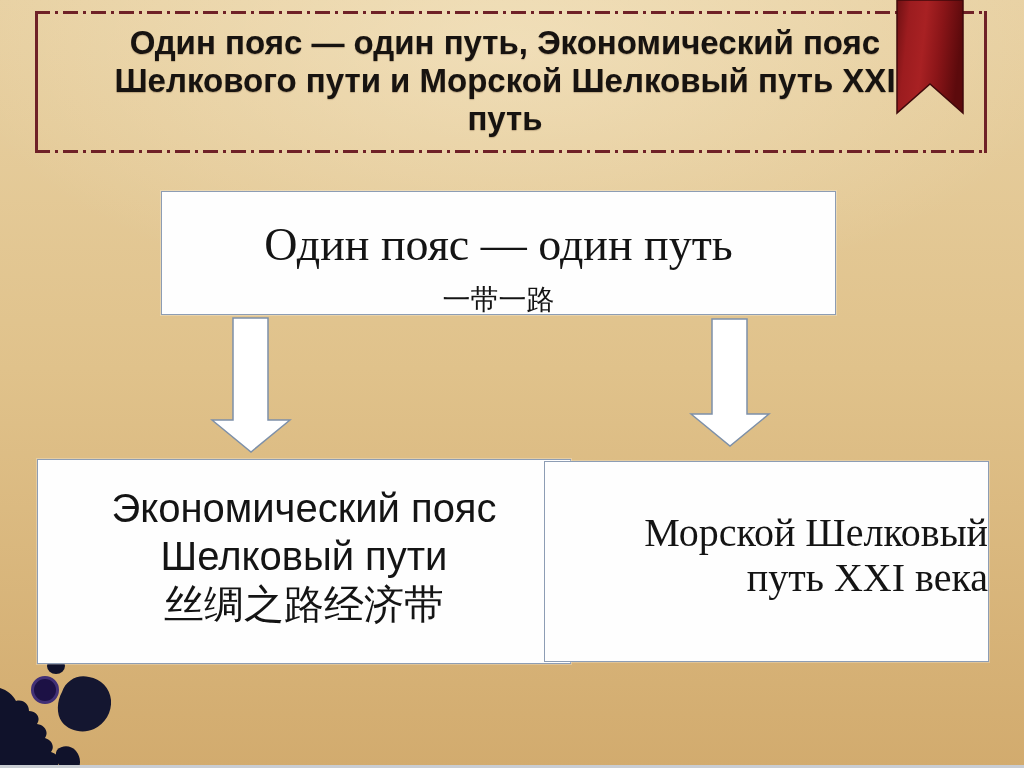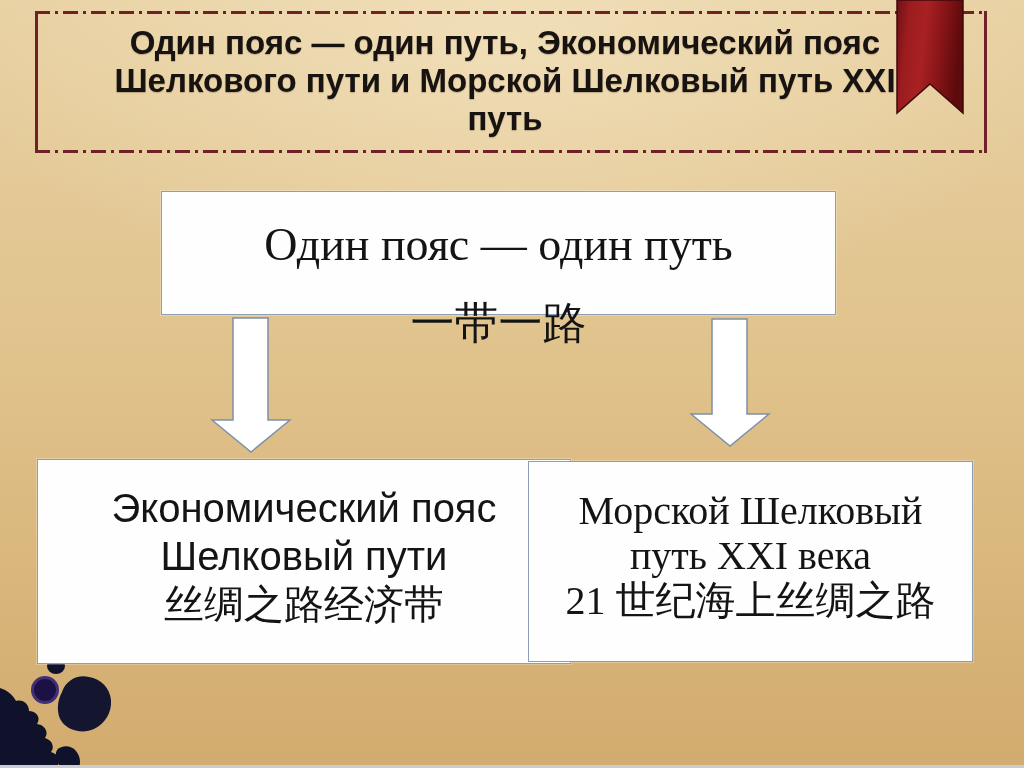--- a/index.html
+++ b/index.html
@@ -24,26 +24,26 @@
     text-shadow:0 1px 1px rgba(60,30,10,0.25);}
   .title-text div{white-space:nowrap;}
   
   .ribbon{position:absolute;left:896px;top:0;z-index:3;}
   
   .fc-box{position:absolute;background:#fefefe;border:1px solid #8d9db4;z-index:3;
     box-shadow:0 0 0 1px rgba(255,255,255,0.25);color:#141414;text-align:center;}
   .box-top{left:161px;top:191px;width:675px;height:124px;
     font-family:"Liberation Serif",serif;padding-top:25px;box-sizing:border-box;}
   .box-top .l1{font-size:46px;line-height:56px;}
-  .box-top .l2{font-size:44px;line-height:54px;margin-top:24px;}
+  .box-top .l2{font-size:28px;line-height:54px;}
   .box-left{left:37px;top:459px;width:534px;height:205px;
     font-family:"Liberation Sans",sans-serif;padding-top:24px;box-sizing:border-box;}
   .box-left div{font-size:40px;line-height:48px;}
-  .box-right{left:528px;top:461px;width:445px;height:201px;
-    font-family:"Liberation Serif",serif;padding-top:26px;box-sizing:border-box;}
+  .box-right{left:544px;top:461px;width:445px;height:201px;
+    font-family:"Liberation Serif",serif;padding-top:48px;box-sizing:border-box;text-align:right;}
   .box-right div{font-size:40px;line-height:45px;}
   
   .arrow{position:absolute;z-index:2;}
   .arrow-left{left:210px;top:317px;}
   .arrow-right{left:689px;top:318px;}
   
   .blots{position:absolute;left:0;top:650px;z-index:1;}
   
   .bottom-line{position:absolute;left:0;right:0;bottom:0;height:3px;background:#c9cdd3;z-index:4;}
 </style>
@@ -103,17 +103,16 @@
 
   <div class="fc-box box-left">
     <div>Экономический пояс</div>
     <div>Шелковый пути</div>
     <div>丝绸之路经济带</div>
   </div>
 
   <div class="fc-box box-right">
     <div>Морской Шелковый</div>
     <div>путь XXI века</div>
-    <div>21 世纪海上丝绸之路</div>
   </div>
 
   <div class="bottom-line"></div>
 </div>
 
 </body></html>

